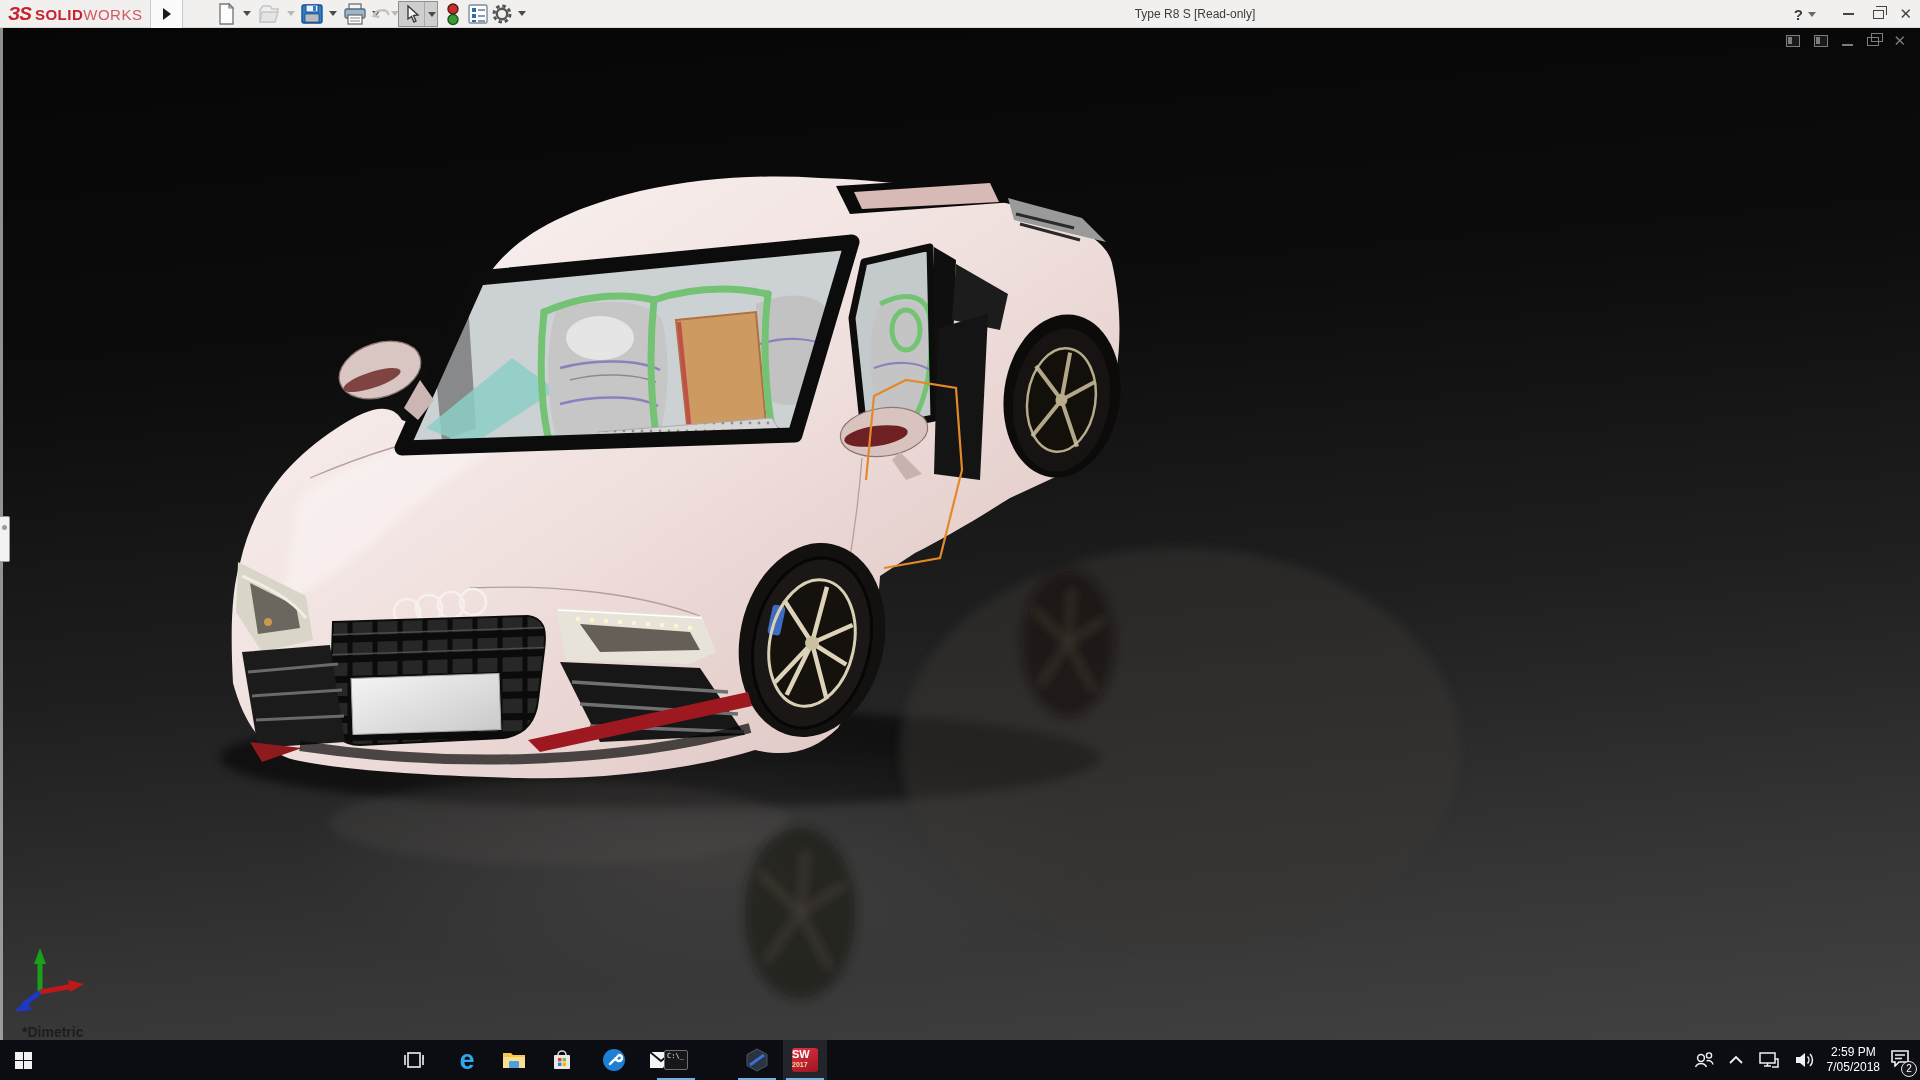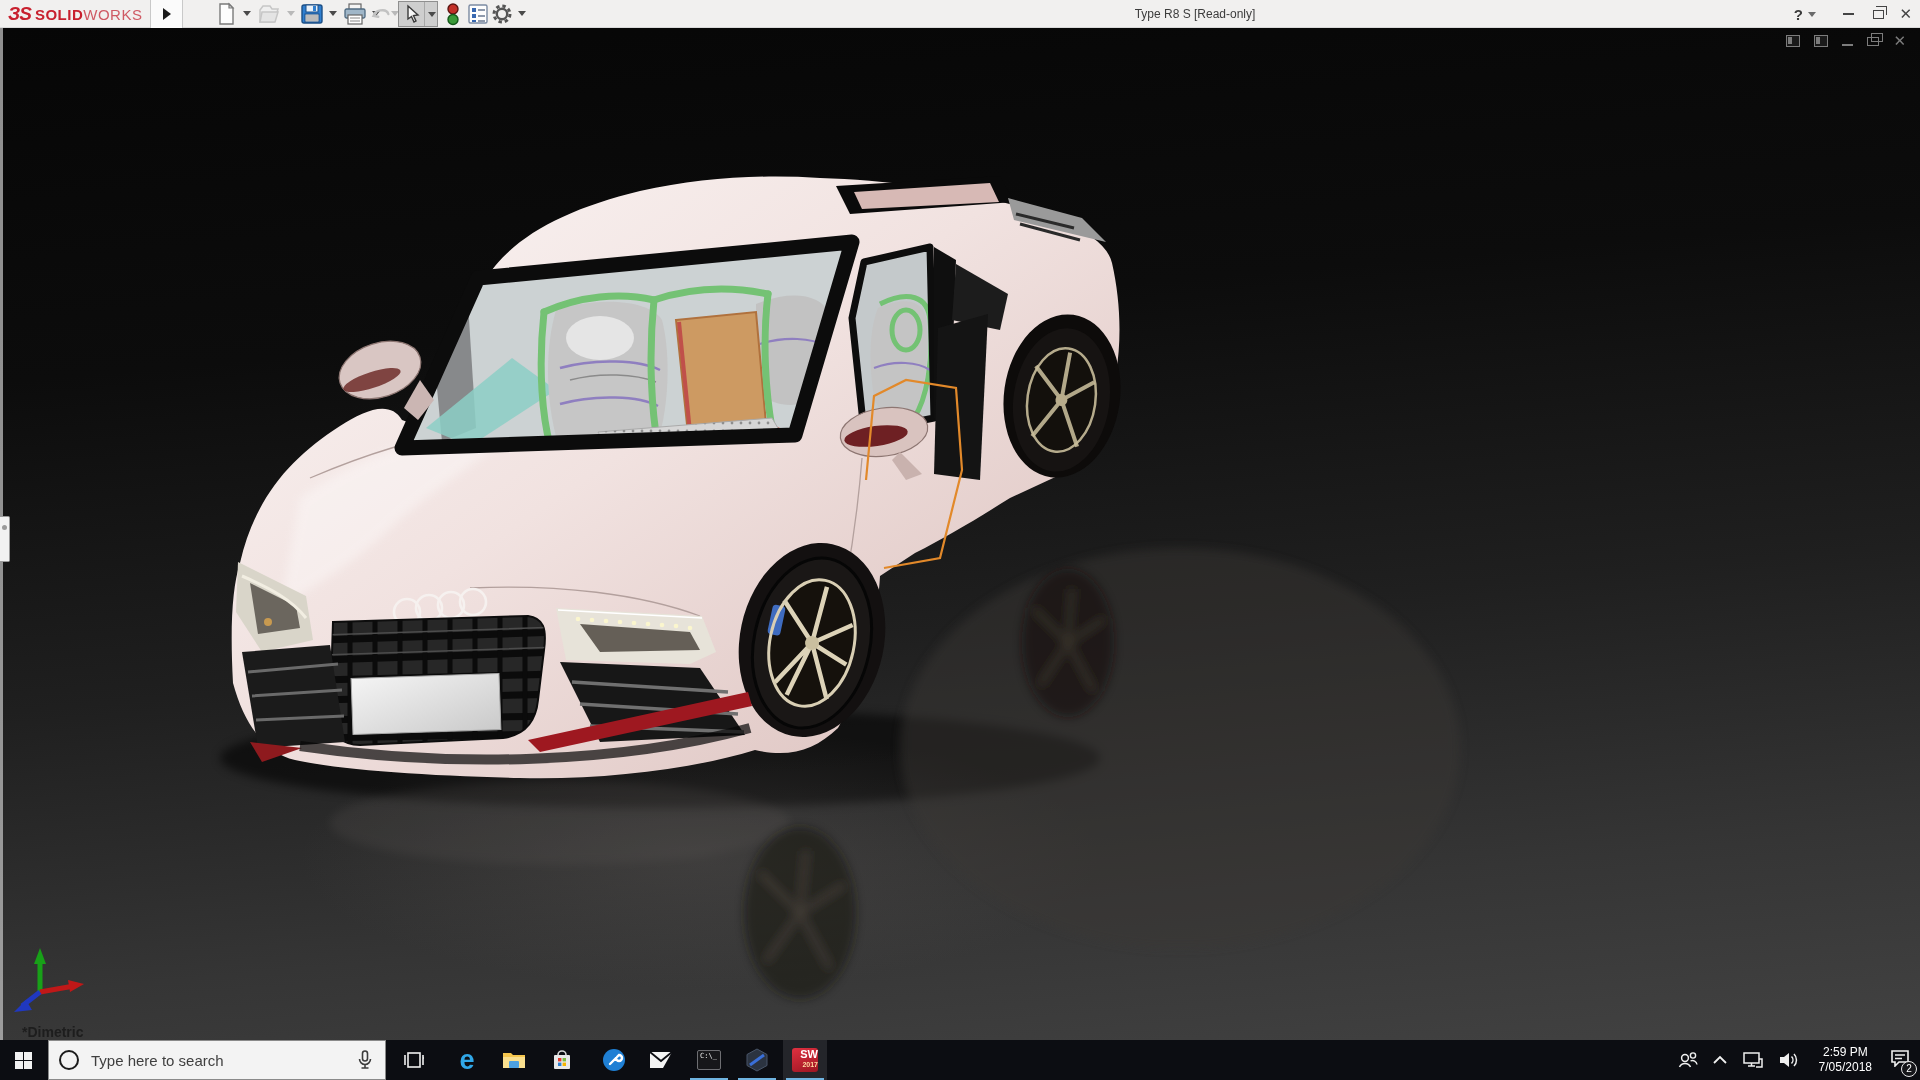--- a/index.html
+++ b/index.html
@@ -64,25 +64,25 @@
                   margin-left:12px; font-family:"Liberation Sans",sans-serif; }
   .search-input::placeholder { color:#3f3f3f; opacity:1; }
   .mic { margin-right:12px; }
   .tb-app { position:absolute; top:0; width:44px; height:40px; display:flex; align-items:center; justify-content:center; }
   .tb-app.active { background:rgba(255,255,255,.10); }
   .underline { position:absolute; bottom:0; left:3px; width:38px; height:2px; background:#6fb3e0; }
   .edge-e { color:#30a7e8; font-size:27px; font-weight:bold; line-height:26px; }
   .cmd-box { width:24px; height:20px; background:#17171a; border:1px solid #6e6e72; border-radius:2px;
              color:#e8e8e8; font-size:7px; font-family:"DejaVu Sans Mono",monospace; padding:1px 2px; text-align:left; }
   .sw-box { width:26px; height:24px; background:linear-gradient(160deg,#e03040,#9c1622); border-radius:3px;
-            color:#fff; font-size:11px; font-weight:bold; text-align:right; line-height:13px; position:relative; }
+            color:#fff; font-size:11px; font-weight:bold; text-align:left; line-height:13px; position:relative; }
   .sw-box .yr { display:block; font-size:7px; color:#ffd9a0; font-weight:bold; line-height:7px; }
   .tray { position:absolute; right:0; top:0; height:40px; display:flex; align-items:center; }
   .tray-icon { margin:0 7px; display:flex; align-items:center; }
-  .clock { text-align:center; color:#fff; font-size:12px; line-height:15px; margin:0 12px; }
+  .clock { text-align:center; color:#fff; font-size:12px; line-height:15px; margin:0 4px; }
   .action-wrap { position:relative; margin:0 10px 0 6px; }
   .badge { position:absolute; right:-7px; bottom:-6px; width:16px; height:16px; background:#16161a;
            border:1.5px solid #e8e8e8; border-radius:50%; color:#fff; font-size:10px; text-align:center; line-height:13px; }
 </style>
 </head>
 <body>
 
 <div class="titlebar">
   <div class="brand">
     <span class="mark">ЗS</span>
@@ -397,28 +397,20 @@
 <div class="taskbar">
   <div class="start-btn">
     <div class="win-logo">
         <div></div>
         <div></div>
         <div></div>
         <div></div>
       </div>
   </div>
 
-  <div class="searchbox">
-    <div class="cortana-ring"></div>
-    <input class="search-input" placeholder="Type here to search" style="">
-    <svg class="mic" width="16" height="20" viewBox="0 0 16 20">
-      <rect x="5.5" y="1" width="5" height="10" rx="2.5" fill="none" stroke="#3c3c3c" stroke-width="1.6"></rect>
-      <path d="M2.5 9 a5.5 5.5 0 0 0 11 0 M8 14.5 V18 M4.5 18 h7" fill="none" stroke="#3c3c3c" stroke-width="1.6"></path>
-    </svg>
-  </div>
 
   <div class="tb-app" style="left:392px">
     <svg width="22" height="22" viewBox="0 0 22 22">
       <rect x="5" y="4" width="12" height="14" fill="none" stroke="#f0f0f0" stroke-width="1.6"></rect>
       <path d="M2 6 V16 M20 6 V16 M20 9 h1" stroke="#f0f0f0" stroke-width="1.6"></path>
     </svg>
   </div>
   <div class="tb-app" style="left:445px">
     <span class="edge-e">e</span>
   </div>
@@ -445,21 +437,21 @@
       <path d="M8 16 L14 10 M14 10 a3 3 0 1 0 3 -3 l-2 2" stroke="#fff" stroke-width="2.4" fill="none" stroke-linecap="round"></path>
     </svg>
   </div>
   <div class="tb-app" style="left:639px">
     <svg width="24" height="18" viewBox="0 0 24 18">
       <path d="M1 1 h22 v16 h-22 z" fill="#f4f4f4"></path>
       <path d="M1 1 L12 10 L23 1" fill="none" stroke="#0c0d12" stroke-width="1.8"></path>
       <path d="M23 1 L14 17 L23 17 Z" fill="#0c0d12"></path>
     </svg>
   </div>
-  <div class="tb-app" style="left:687px">
+  <div class="tb-app" style="left:654px">
     <div class="cmd-box">C:\_</div>
     <div class="underline"></div>
   </div>
   <div class="tb-app" style="left:735px">
     <svg width="24" height="24" viewBox="0 0 24 24">
       <polygon points="12,1 22,6.5 22,17.5 12,23 2,17.5 2,6.5" fill="#2b3340" stroke="#495568" stroke-width="1"></polygon>
       <path d="M5 17 L19 7" stroke="#3a6fd8" stroke-width="3"></path>
     </svg>
     <div class="underline"></div>
   </div>

